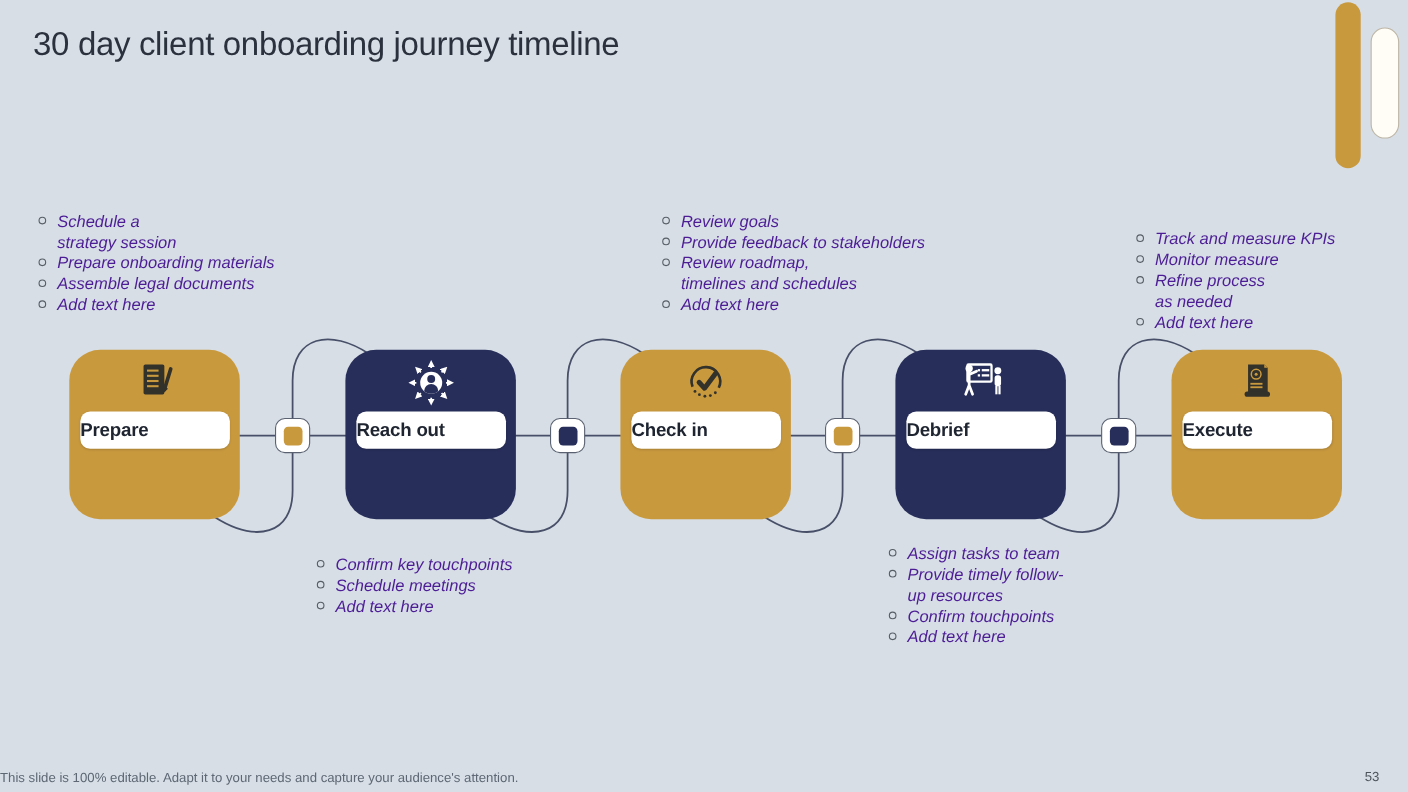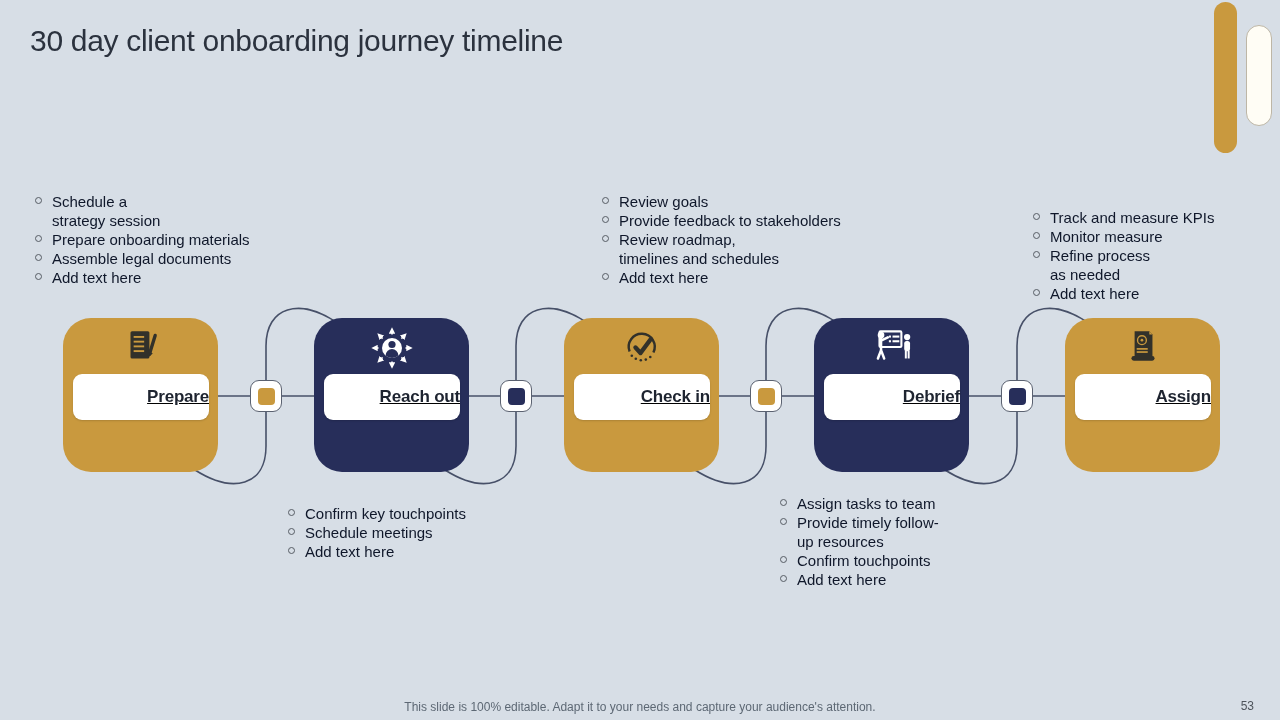--- a/index.html
+++ b/index.html
@@ -31,55 +31,54 @@
     position:absolute;top:318px;width:155px;height:154px;
     border-radius:28px;z-index:2;
   }
   .card.gold{background:#c9993e;}
   .card.navy{background:#272e5a;}
   .card-icon{
     position:absolute;top:8px;left:0;right:0;
     display:flex;justify-content:center;
   }
   .card-label{
-    position:absolute;left:10px;right:9px;top:56px;height:46px;
+    position:absolute;left:10px;right:9px;top:56px;height:34px;
     background:#ffffff;border-radius:9px;
-    display:flex;align-items:center;justify-content:flex-end;
+    display:flex;align-items:center;justify-content:flex-start;
     box-shadow:0 1px 2px rgba(0,0,0,0.15);
-    text-decoration:underline;
   }
   .card-label span{
     font-size:17px;font-weight:bold;color:#1e2430;letter-spacing:-0.2px;
   }
   
   .conn{
     position:absolute;top:380px;width:32px;height:32px;
     background:#ffffff;border:1px solid #5a6170;border-radius:9px;
     display:flex;align-items:center;justify-content:center;
     box-sizing:border-box;z-index:3;
   }
   .conn .inner{width:17px;height:17px;border-radius:4px;}
   .conn .inner.gold{background:#c9993e;}
   .conn .inner.navy{background:#272e5a;}
   
   .blist{
     position:absolute;z-index:2;
     list-style:none;margin:0;padding:0;
-    font-size:15px;color:#0f172a;line-height:19px;
+    font-size:15px;color:#4c1d95;line-height:19px;font-style:italic;
   }
   .blist li{display:flex;align-items:flex-start;}
   .blist .bullet{
     width:7px;height:7px;border:1.5px solid #575d65;border-radius:50%;
     margin:5px 10px 0 0;flex:none;box-sizing:border-box;
   }
   .blist .btext{white-space:pre-line;}
   
   .footer{
     position:absolute;left:0;right:0;bottom:6px;
-    text-align:center;font-size:12px;color:#5d6874;
+    text-align:left;font-size:12px;color:#5d6874;
   }
   .page-num{
     position:absolute;right:26px;bottom:7px;
     font-size:12px;color:#4e545c;
   }
 </style>
 </head>
 <body>
 
 <div class="slide">
@@ -196,21 +195,21 @@
         <path d="M12 5 h14 l3 3 v21 h-17 z" fill="#32312a"></path>
         <path d="M26 5 l3 3 h-3 z" fill="#c9993e"></path>
         <circle cx="19" cy="13.5" r="4.2" fill="none" stroke="#c9993e" stroke-width="1.3"></circle>
         <circle cx="19" cy="13.5" r="1.3" fill="#c9993e"></circle>
         <rect x="14" y="21" width="10.5" height="1.6" fill="#c9993e"></rect>
         <rect x="14" y="24" width="10.5" height="1.6" fill="#c9993e"></rect>
         <rect x="9" y="28.5" width="22" height="4.5" rx="2.2" fill="#32312a"></rect>
       </svg>
     </div>
     <div class="card-label">
-      <span>Assign</span>
+      <span>Execute</span>
     </div>
   </div>
 
   <div class="conn" style="left:250px">
       <div class="inner gold"></div>
     </div>
   <div class="conn" style="left:500px">
       <div class="inner navy"></div>
     </div>
   <div class="conn" style="left:750px">
@@ -288,21 +287,21 @@
     <li>
         <span class="bullet"></span>
         <span class="btext">Schedule meetings</span>
       </li>
     <li>
         <span class="bullet"></span>
         <span class="btext">Add text here</span>
       </li>
   </ul>
 
-  <ul class="blist" style="left:780px;top:494px;width:230px">
+  <ul class="blist" style="left:808px;top:494px;width:230px">
     <li>
         <span class="bullet"></span>
         <span class="btext">Assign tasks to team</span>
       </li>
     <li>
         <span class="bullet"></span>
         <span class="btext">Provide timely follow-
 up resources</span>
       </li>
     <li>

